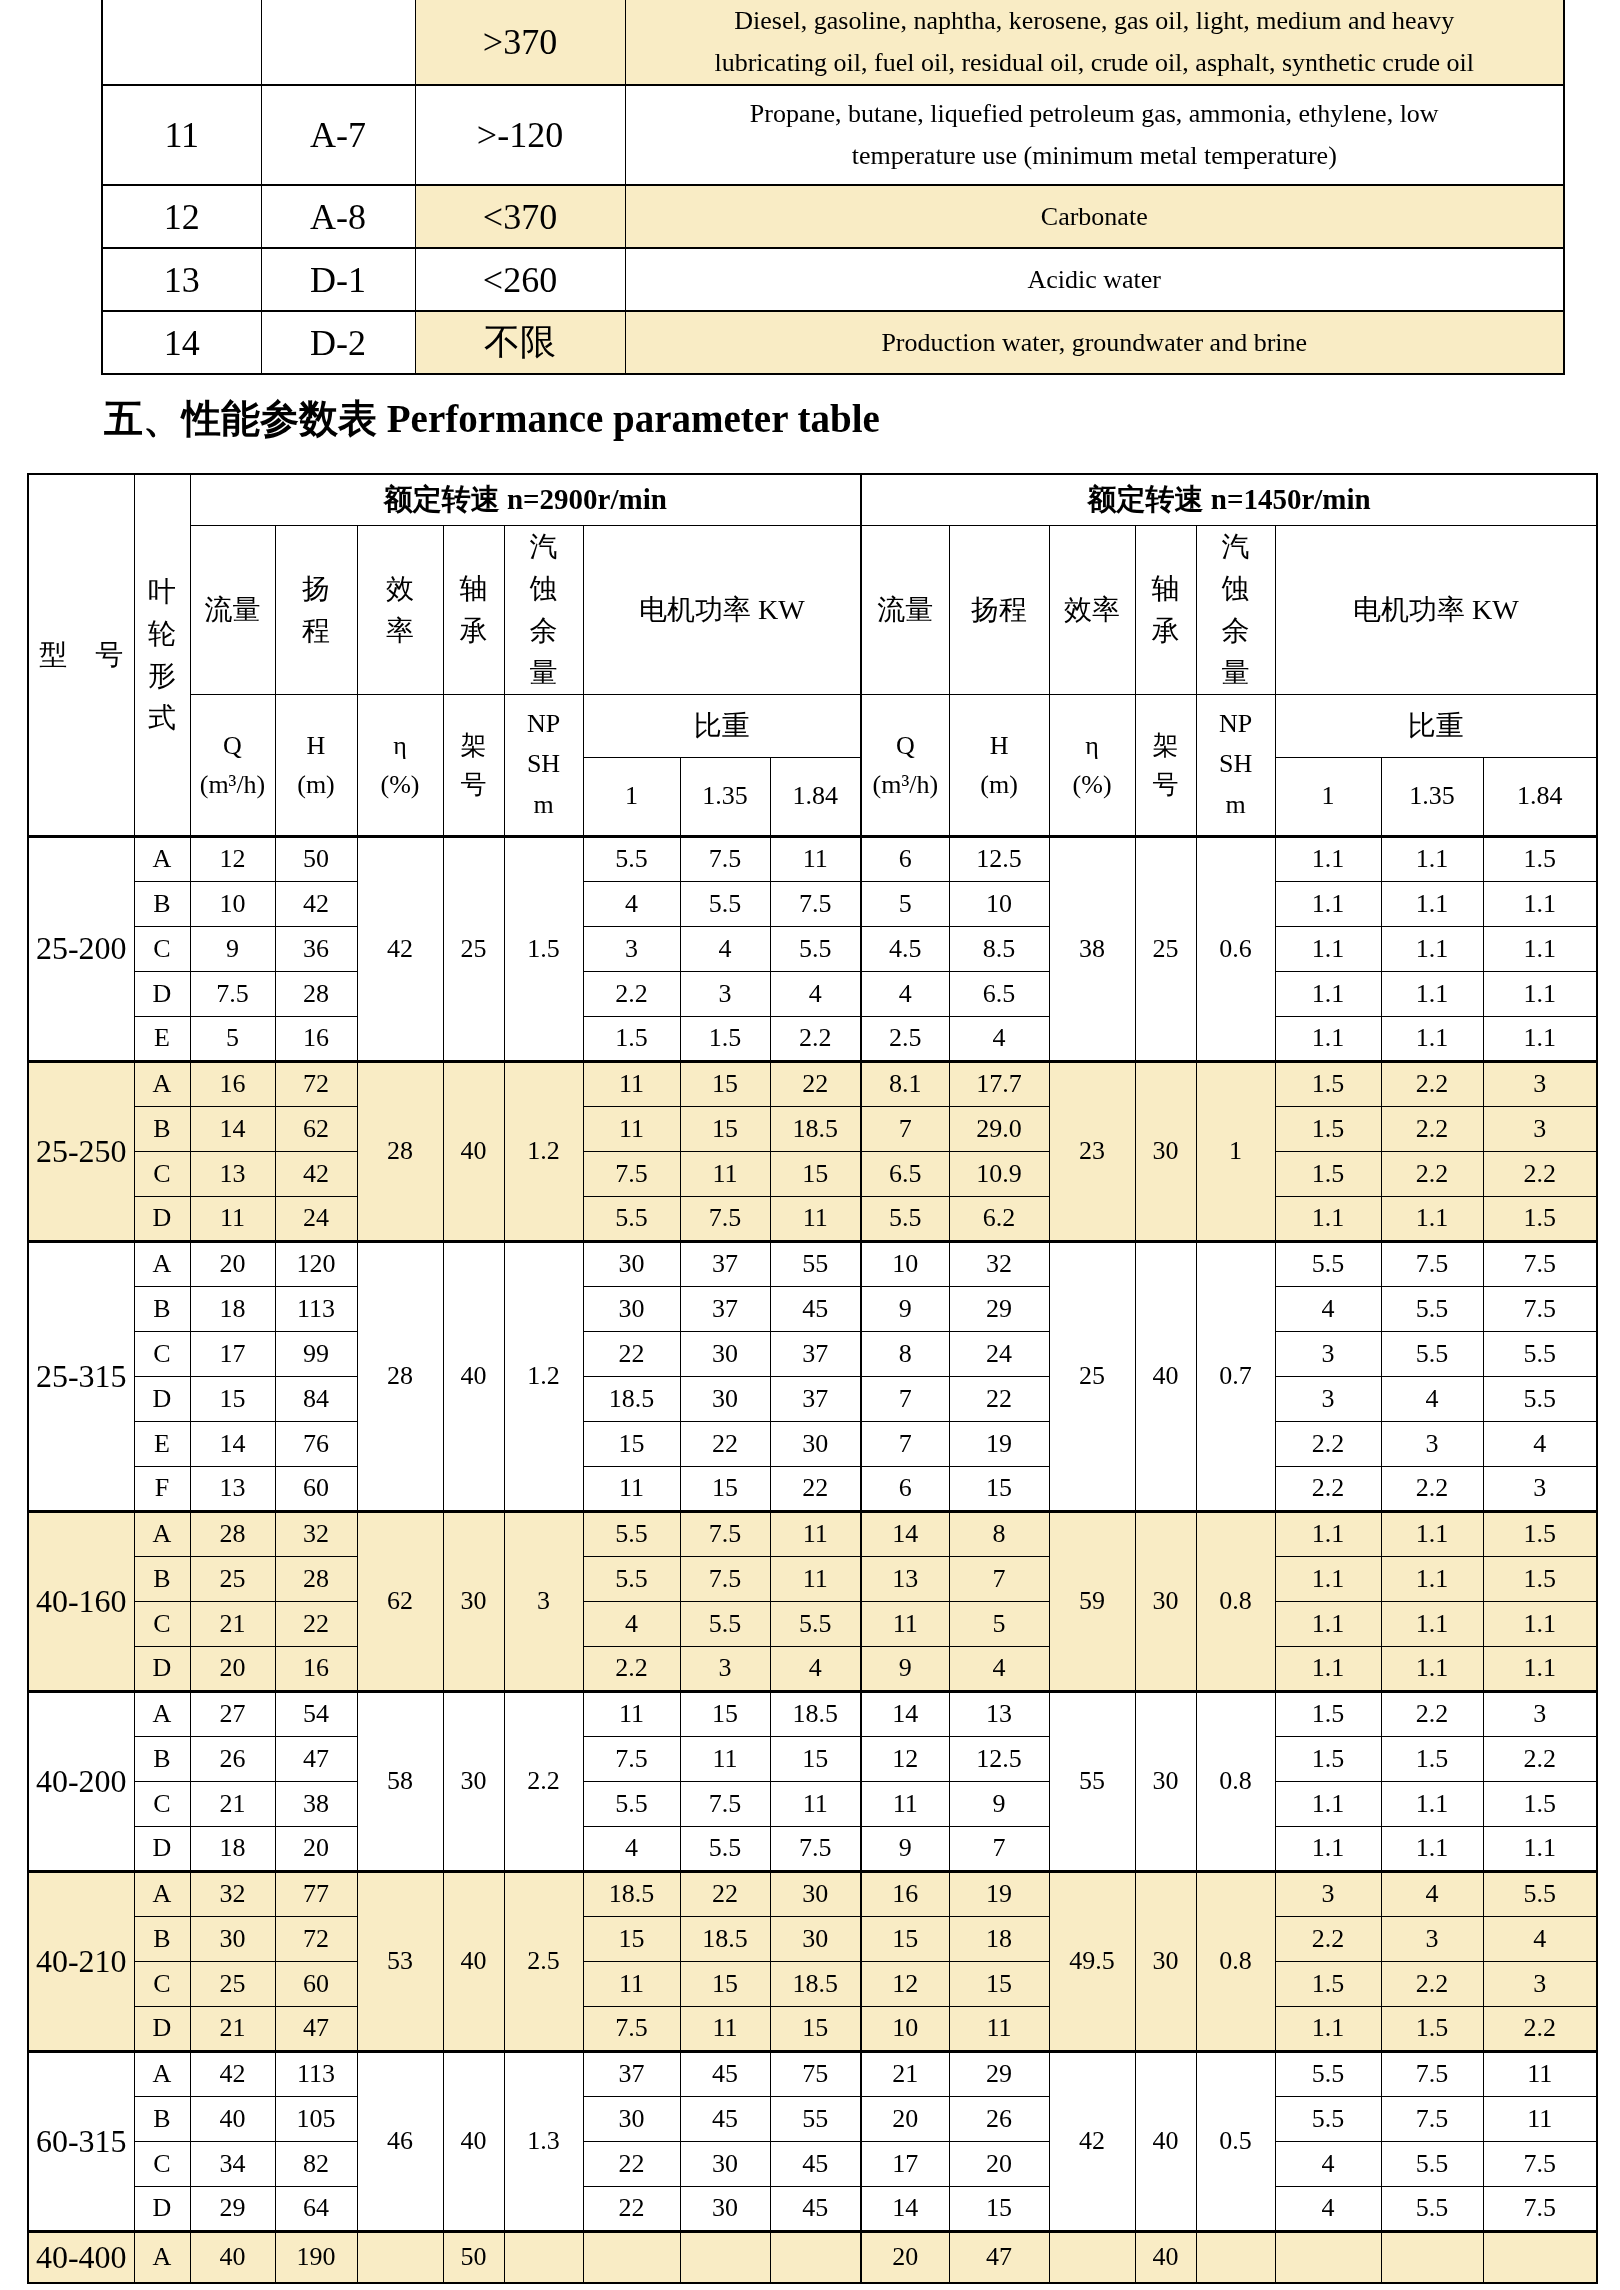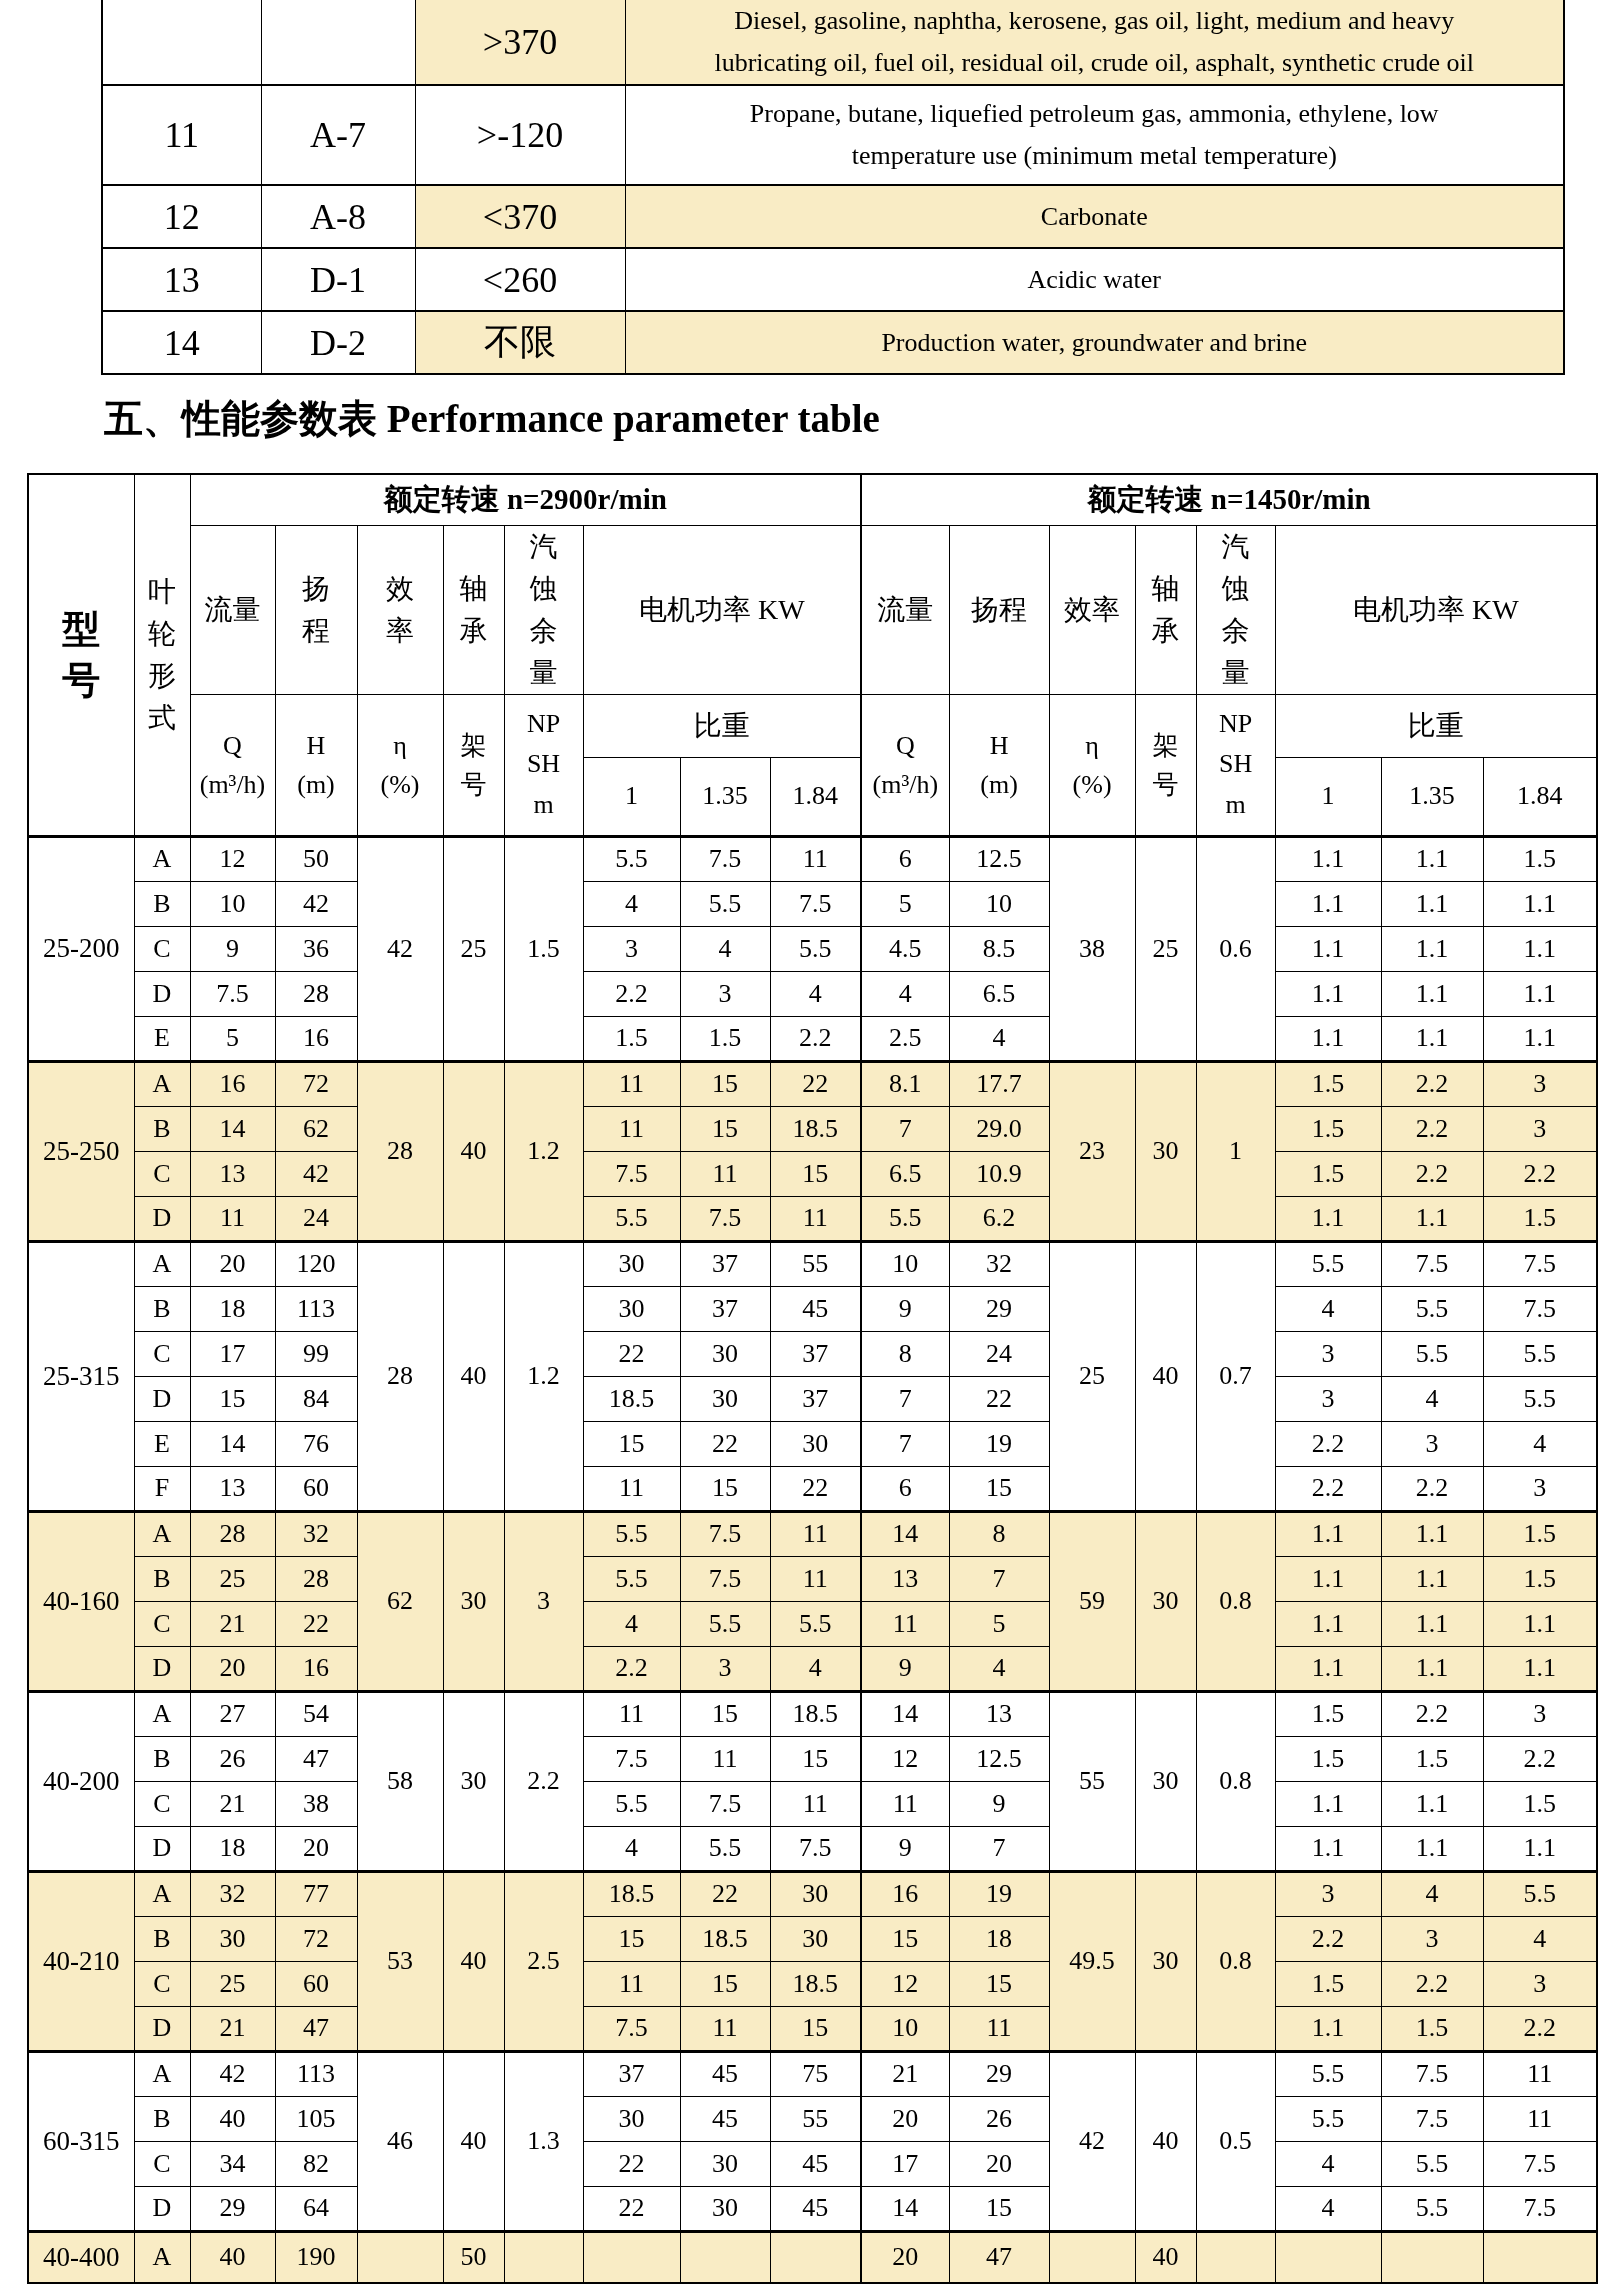--- a/index.html
+++ b/index.html
@@ -22,21 +22,21 @@
   #perfTable{position:absolute;left:27px;top:473px;width:1567px;border:2.7px solid #000;}
   #perfTable th,#perfTable td{border:1.8px solid #000;font-size:26px;}
   #perfTable thead th{font-size:28px;}
   #perfTable thead tr.hrow1 th{font-weight:bold;font-size:29px;}
   #perfTable thead th.sub{font-size:26px;}
   .vh{white-space:pre-line;line-height:1.5;}
   #perfTable thead th.npsh-h{line-height:1.55;}
   #perfTable thead{border-bottom:3.6px solid #000;}
   #perfTable tr.gstart td{border-top:3.6px solid #000;}
   #perfTable .blockend{border-right-width:2.7px !important;}
-  #perfTable td.model{font-size:27px;}
+  #perfTable td.model{font-size:32px;}
   #perfTable tr.hl td{background:var(--hl);}
 </style>
 </head>
 <body>
 
 <div id="page">
 
   <table id="appTable">
     <colgroup>
       <col style="width:159px">
@@ -98,21 +98,21 @@
         <col style="width:100px">
         <col style="width:86px">
         <col style="width:61px">
         <col style="width:79px">
         <col style="width:106px">
         <col style="width:102px">
         <col style="width:114px">
     </colgroup>
     <thead>
       <tr class="hrow1" style="height:51px">
-        <th rowspan="4" style="font-weight:bold;font-size:38px">型　号</th>
+        <th rowspan="4" style="font-weight:normal;font-size:28px">型　号</th>
         <th rowspan="4" class="vh" style="font-weight:normal;font-size:28px">叶
 轮
 形
 式</th>
         <th colspan="8" class="blockend">额定转速 n=2900r/min</th>
         <th colspan="8">额定转速 n=1450r/min</th>
       </tr>
       <tr style="height:167px">
         <th>流量</th>
         <th class="vh">扬

